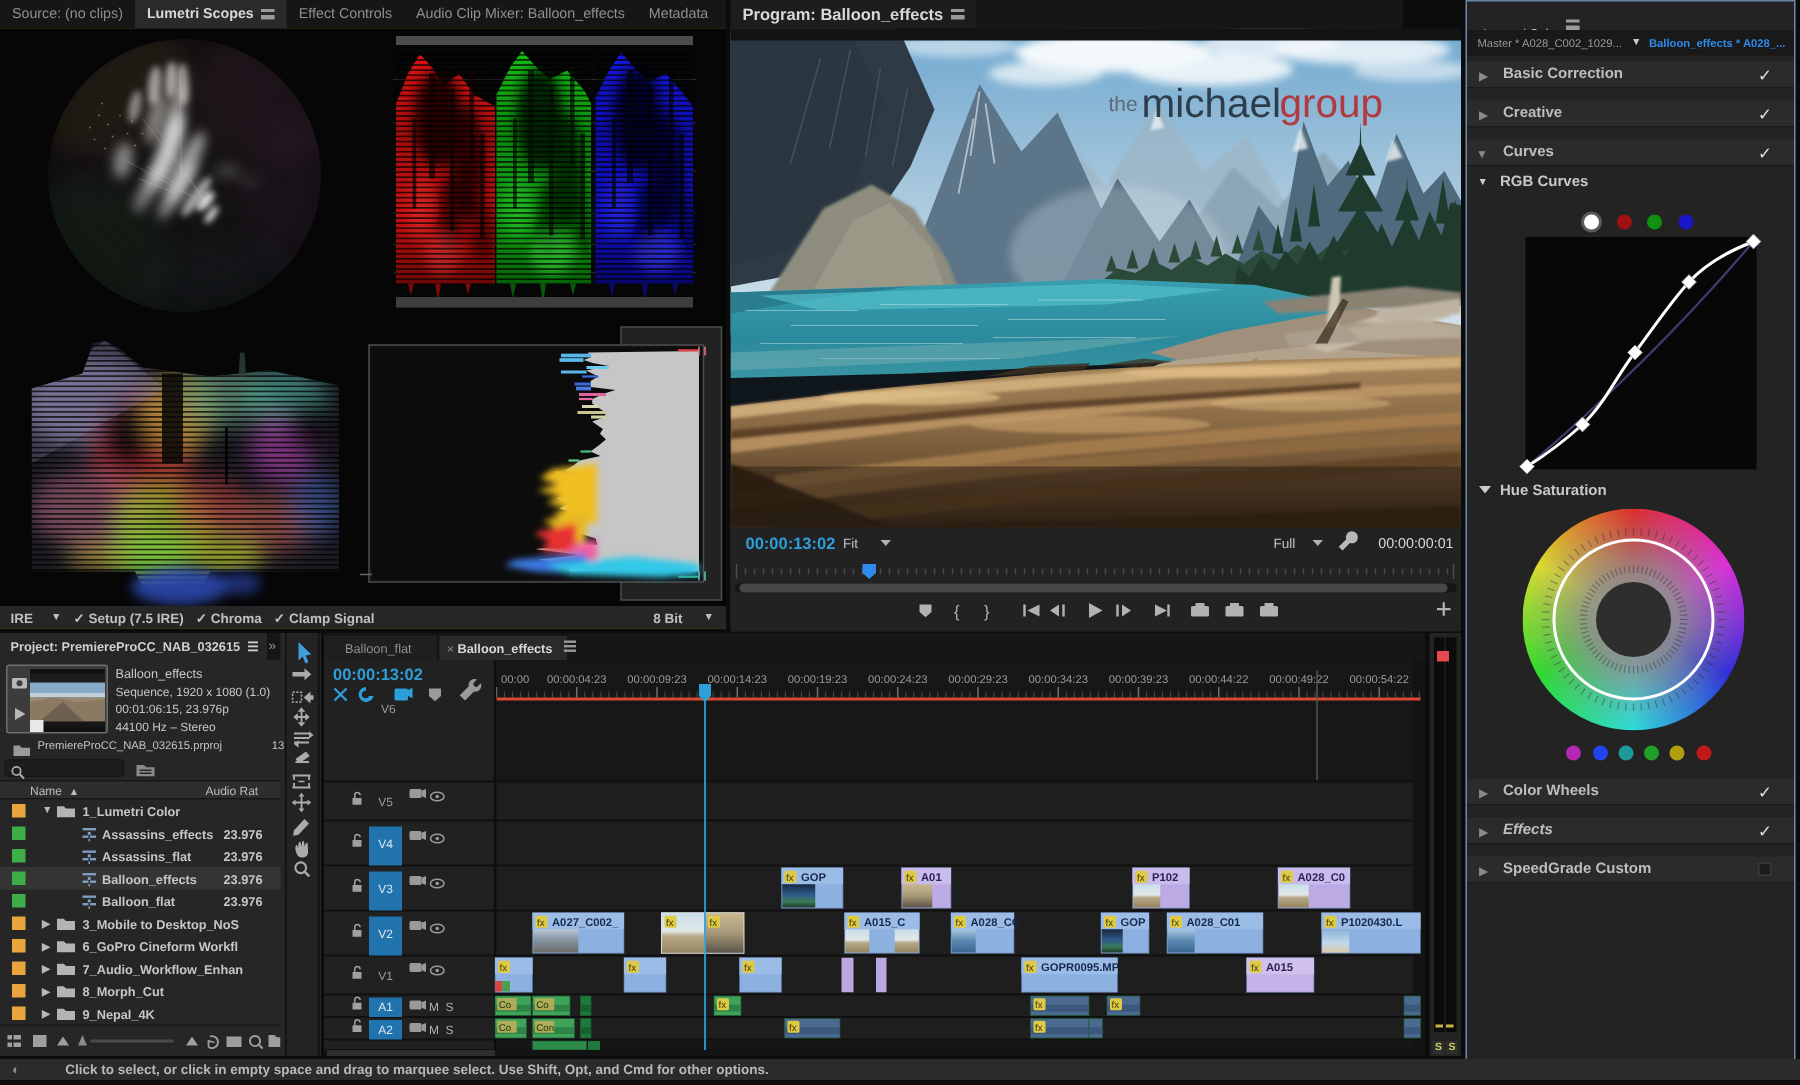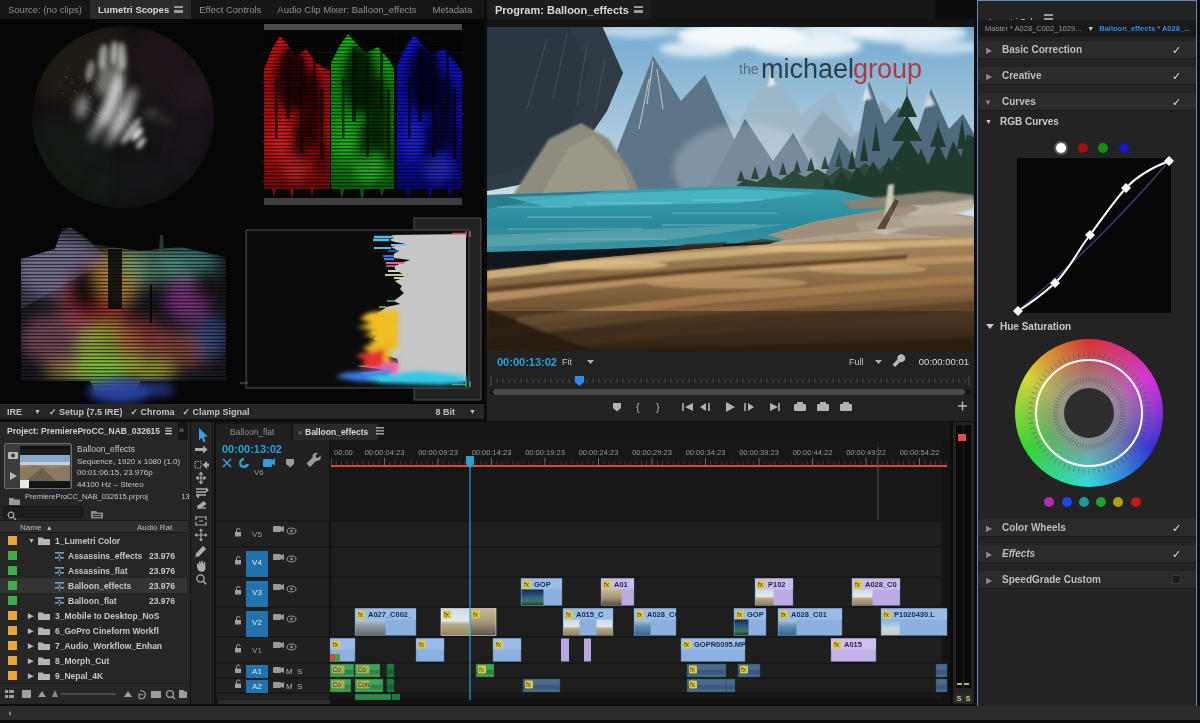--- a/index.html
+++ b/index.html
@@ -1331,13 +1331,14 @@
 
     <div class="abs" style="left:1px;top:258px;width:5px;height:2px;background:#c8b840;"></div>
     <div class="abs" style="left:8px;top:258px;width:5px;height:2px;background:#c8b840;"></div>
   </div>
   <div class="abs" style="left:2px;top:272px;width:8px;height:9px;background:#2e2e2e;color:#cfcf60;font-size:7px;font-weight:bold;text-align:center;line-height:9px;">S</div>
   <div class="abs" style="left:11px;top:272px;width:8px;height:9px;background:#2e2e2e;color:#cfcf60;font-size:7px;font-weight:bold;text-align:center;line-height:9px;">S</div>
 </div>
 
 <div class="abs" style="left:0;top:706px;width:1200px;height:14px;background:#2b2b2b;color:#b8b8b8;font-size:9px;display:flex;align-items:center;">
   <span style="margin-left:8px;color:#8a8a8a;">◐</span>
+  <span style="margin-left:30px;font-weight:bold;">Click to select, or click in empty space and drag to marquee select. Use Shift, Opt, and Cmd for other options.</span>
 </div>
 
 </body></html>

